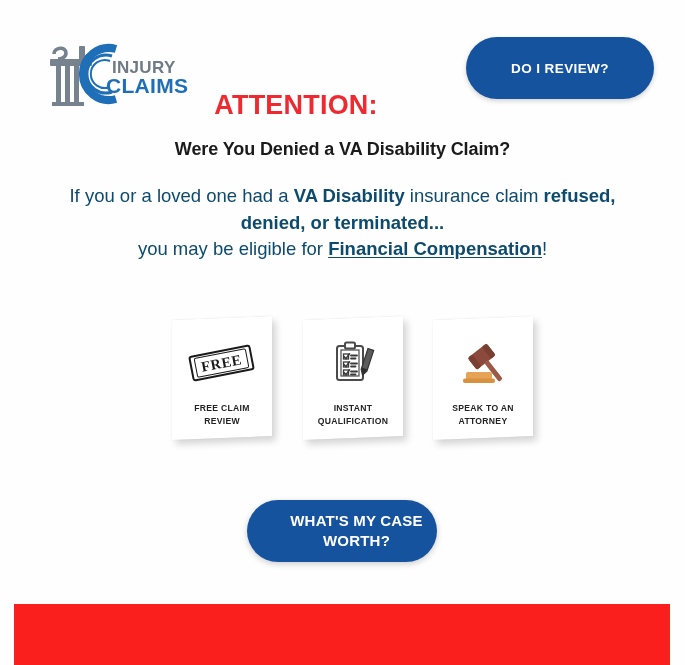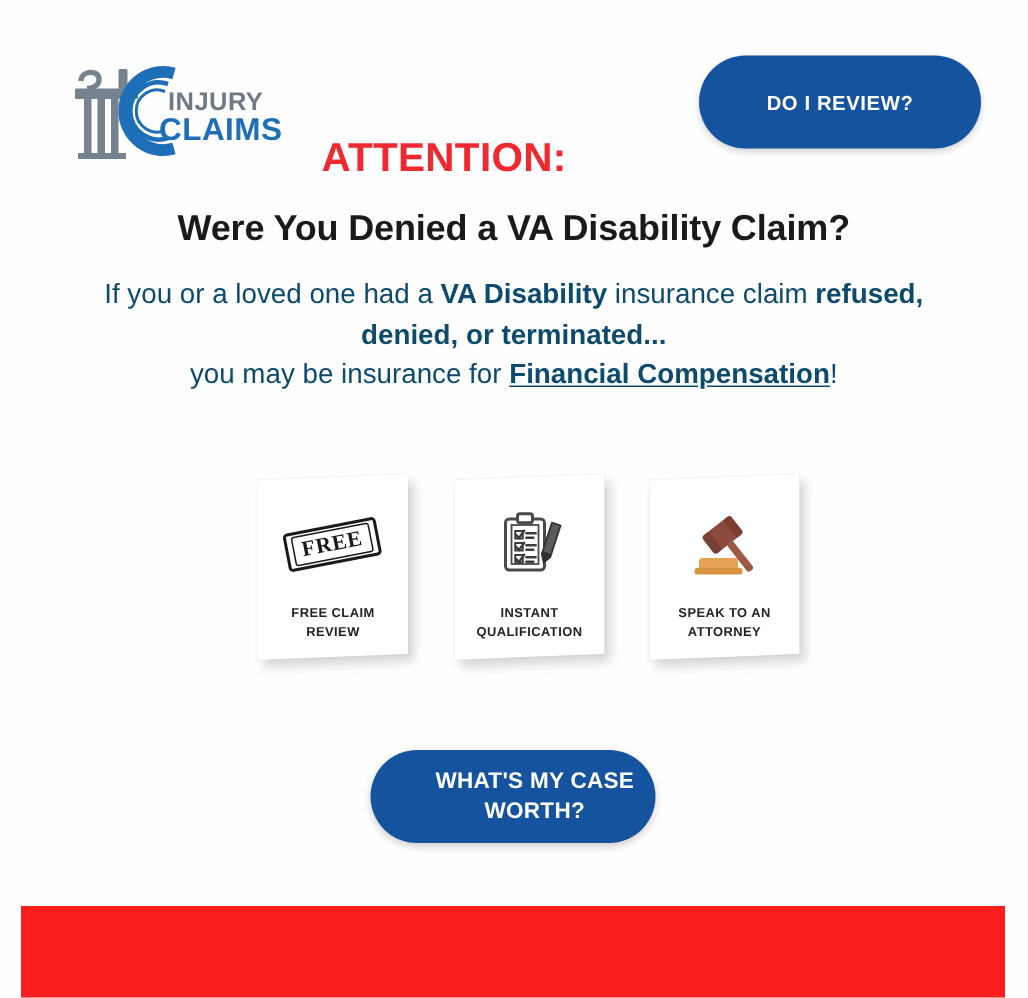--- a/index.html
+++ b/index.html
@@ -75,21 +75,21 @@
     letter-spacing: 0.2px;
   }
 
   .subhead {
     position: absolute;
     top: 139px;
     left: 0;
     width: 685px;
     text-align: center;
     color: #1a1a1a;
-    font-size: 24px;
+    font-size: 18px;
     font-weight: bold;
     letter-spacing: -0.1px;
   }
 
   .body-copy {
     position: absolute;
     top: 183px;
     left: 50px;
     width: 585px;
     text-align: center;
@@ -244,21 +244,21 @@
       <span>DO I REVIEW?</span>
     </button>
   </div>
 
   <div class="attention">ATTENTION:</div>
 
   <div class="subhead">Were You Denied a VA Disability Claim?</div>
 
   <div class="body-copy">
     <span>If you or a loved one had a </span><b>VA Disability</b><span> insurance claim </span><b>refused, denied, or terminated...</b><br>
-    <span> you may be insurance for </span><u class="fin">Financial Compensation</u><span>!</span>
+    <span> you may be eligible for </span><u class="fin">Financial Compensation</u><span>!</span>
   </div>
 
   <div class="cards">
 
     <div class="card card1">
       <div class="card-inner">
         <div class="card-icon">
           <span class="stamp"><span class="stamp-in">FREE</span></span>
         </div>
         <div class="card-label">

